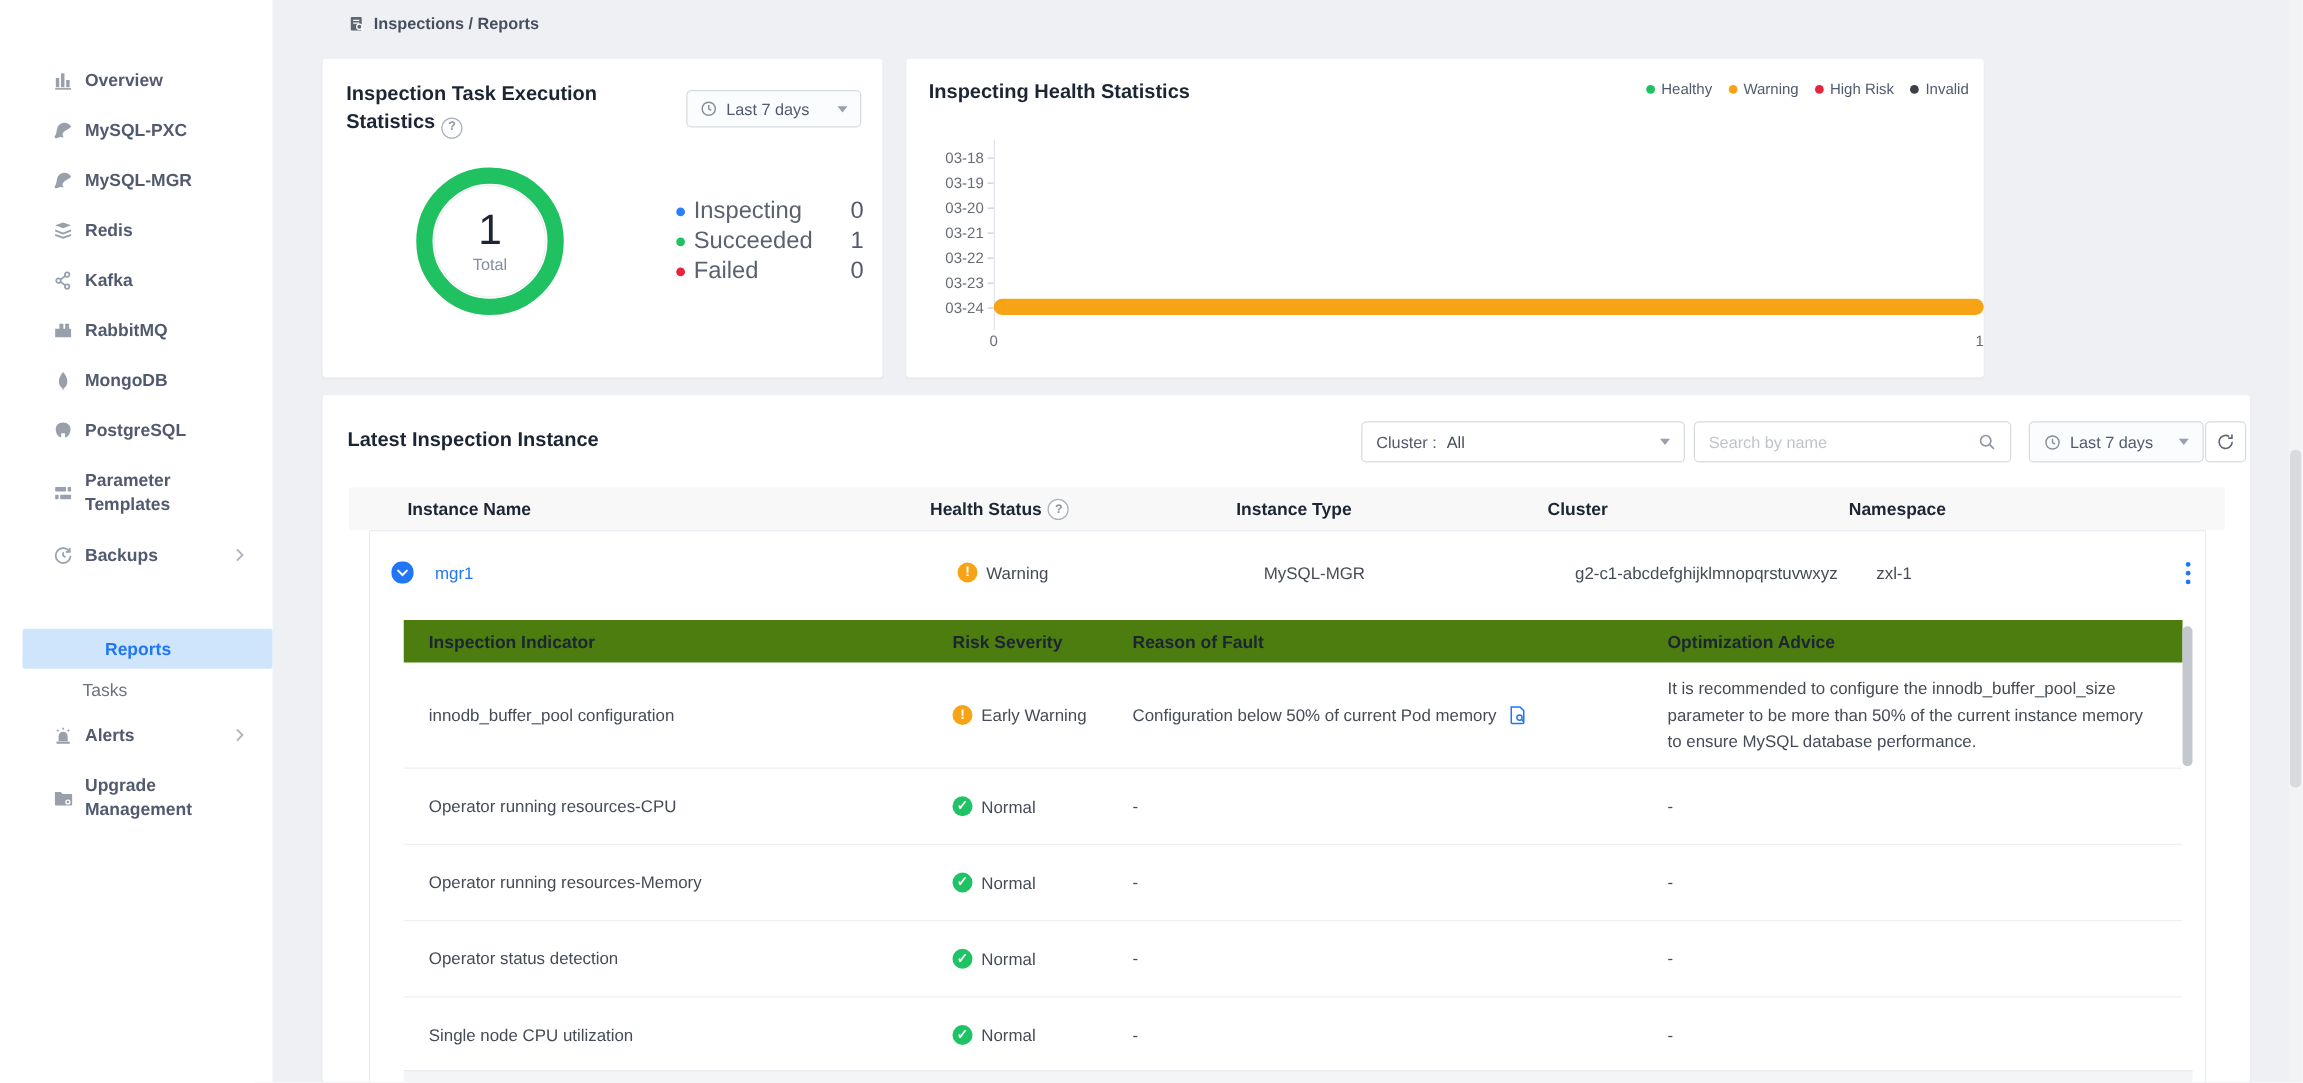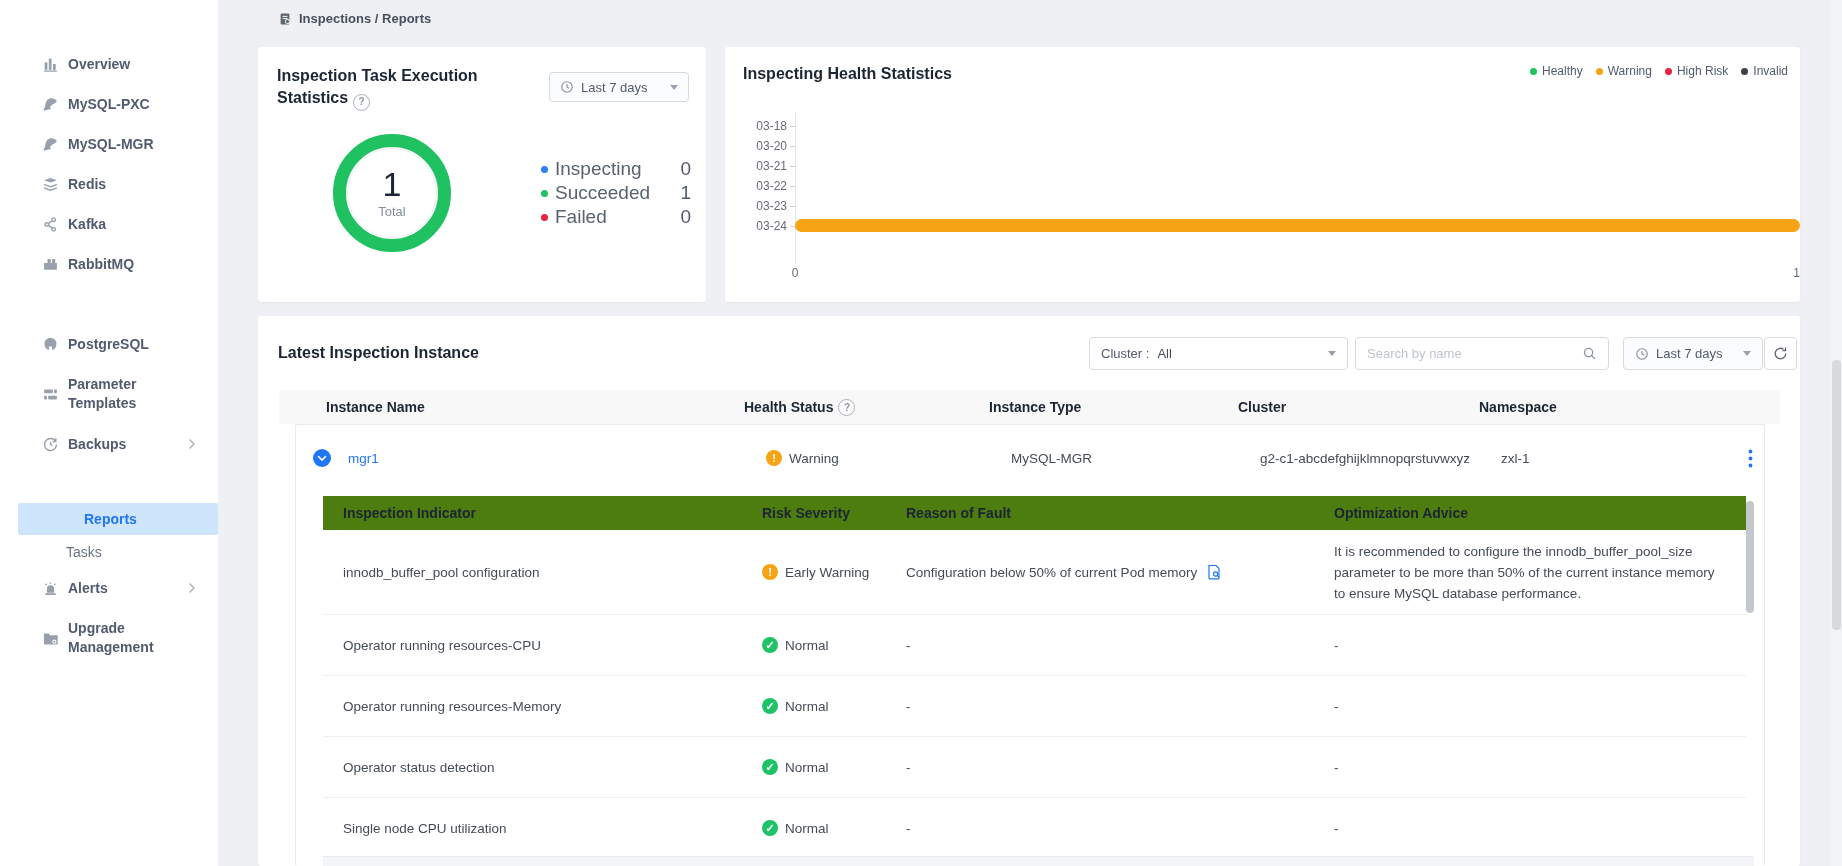--- a/index.html
+++ b/index.html
@@ -20,21 +20,21 @@
   .side-child.selected{left:18px;background:#cfe5fb;color:#2176f6;font-weight:700;border-radius:2px}
   .side-child.plain{color:#6a7383}
 
   
   #breadcrumb{position:absolute;left:278px;top:11px;display:flex;align-items:center;gap:7px;
               font-size:13px;color:#474f5e;font-weight:600}
 
   
   .card{position:absolute;background:#fff;border-radius:3px;box-shadow:0 1px 2px rgba(31,45,61,.05)}
   #card-task{left:258px;top:47px;width:448px;height:255px}
-  #card-health{left:725px;top:47px;width:1075px;height:255px}
+  #card-health{left:725px;top:47px;width:862px;height:255px}
   #card-latest{left:258px;top:316px;width:1542px;height:550px;overflow:hidden}
   .card-title{font-size:16px;font-weight:700;color:#1c2533}
 
   
   #task-title{position:absolute;left:19px;top:18px;width:230px;line-height:22px}
   .q-icon{display:inline-flex;width:15px;height:15px;border:1px solid #aab1bc;border-radius:50%;
           color:#8d95a1;font-size:10px;font-weight:700;align-items:center;justify-content:center;
           vertical-align:-2px;margin-left:5px;background:#fff}
   .time-select{position:absolute;display:flex;align-items:center;gap:7px;height:30px;
                border:1px solid #d7dbe0;border-radius:4px;background:#fbfcfd;padding:0 10px;
@@ -177,20 +177,28 @@
     <span class="lbl">Kafka</span>
   </div>
   <div class="side-item" style="top:244px">
     <span class="ic">
         <svg viewBox="0 0 16 16">
           <path fill="#98a0ac" d="M2 6.5h3.2V2.8h3v3.7h1.3V2.8h3v3.7H14V13H2z"></path>
         </svg>
       </span>
     <span class="lbl">RabbitMQ</span>
   </div>
+  <div class="side-item" style="top:284px">
+    <span class="ic">
+        <svg viewBox="0 0 16 16">
+          <path fill="#98a0ac" d="M8 1.5c2.2 2.6 3.3 5 3.2 7.3-.1 2.4-1.3 4-2.7 4.9l-.2 1.3h-.6l-.2-1.3C6.1 12.8 4.9 11.2 4.8 8.8 4.7 6.5 5.8 4.1 8 1.5z"></path>
+        </svg>
+      </span>
+    <span class="lbl">MongoDB</span>
+  </div>
   <div class="side-item" style="top:324px">
     <span class="ic">
         <svg viewBox="0 0 16 16">
           <path fill="#98a0ac" d="M8 1.8c-3.5 0-5.6 2.3-5.6 5.4 0 2.6 1.4 4.8 3.3 5.8.5.3 1-.1.9-.7-.1-.8-.2-1.7 0-2.4h2.8c.2.7.1 1.6 0 2.4-.1.6.4 1 .9.7 1.9-1 3.3-3.2 3.3-5.8 0-3.1-2.1-5.4-5.6-5.4z"></path>
         </svg>
       </span>
     <span class="lbl">PostgreSQL</span>
   </div>
   <div class="side-item" style="top:364px;height:60px">
     <span class="ic">
@@ -332,20 +340,27 @@
     <div id="chart-axis"></div>
     <div id="chart-rows">
         <div class="ch-row">
           <span class="ch-lbl">03-18</span>
           <span class="ch-tick">
             <i></i>
           </span>
           <span class="ch-track"></span>
         </div>
         <div class="ch-row">
+          <span class="ch-lbl">03-19</span>
+          <span class="ch-tick">
+            <i></i>
+          </span>
+          <span class="ch-track"></span>
+        </div>
+        <div class="ch-row">
           <span class="ch-lbl">03-20</span>
           <span class="ch-tick">
             <i></i>
           </span>
           <span class="ch-track"></span>
         </div>
         <div class="ch-row">
           <span class="ch-lbl">03-21</span>
           <span class="ch-tick">
             <i></i>

